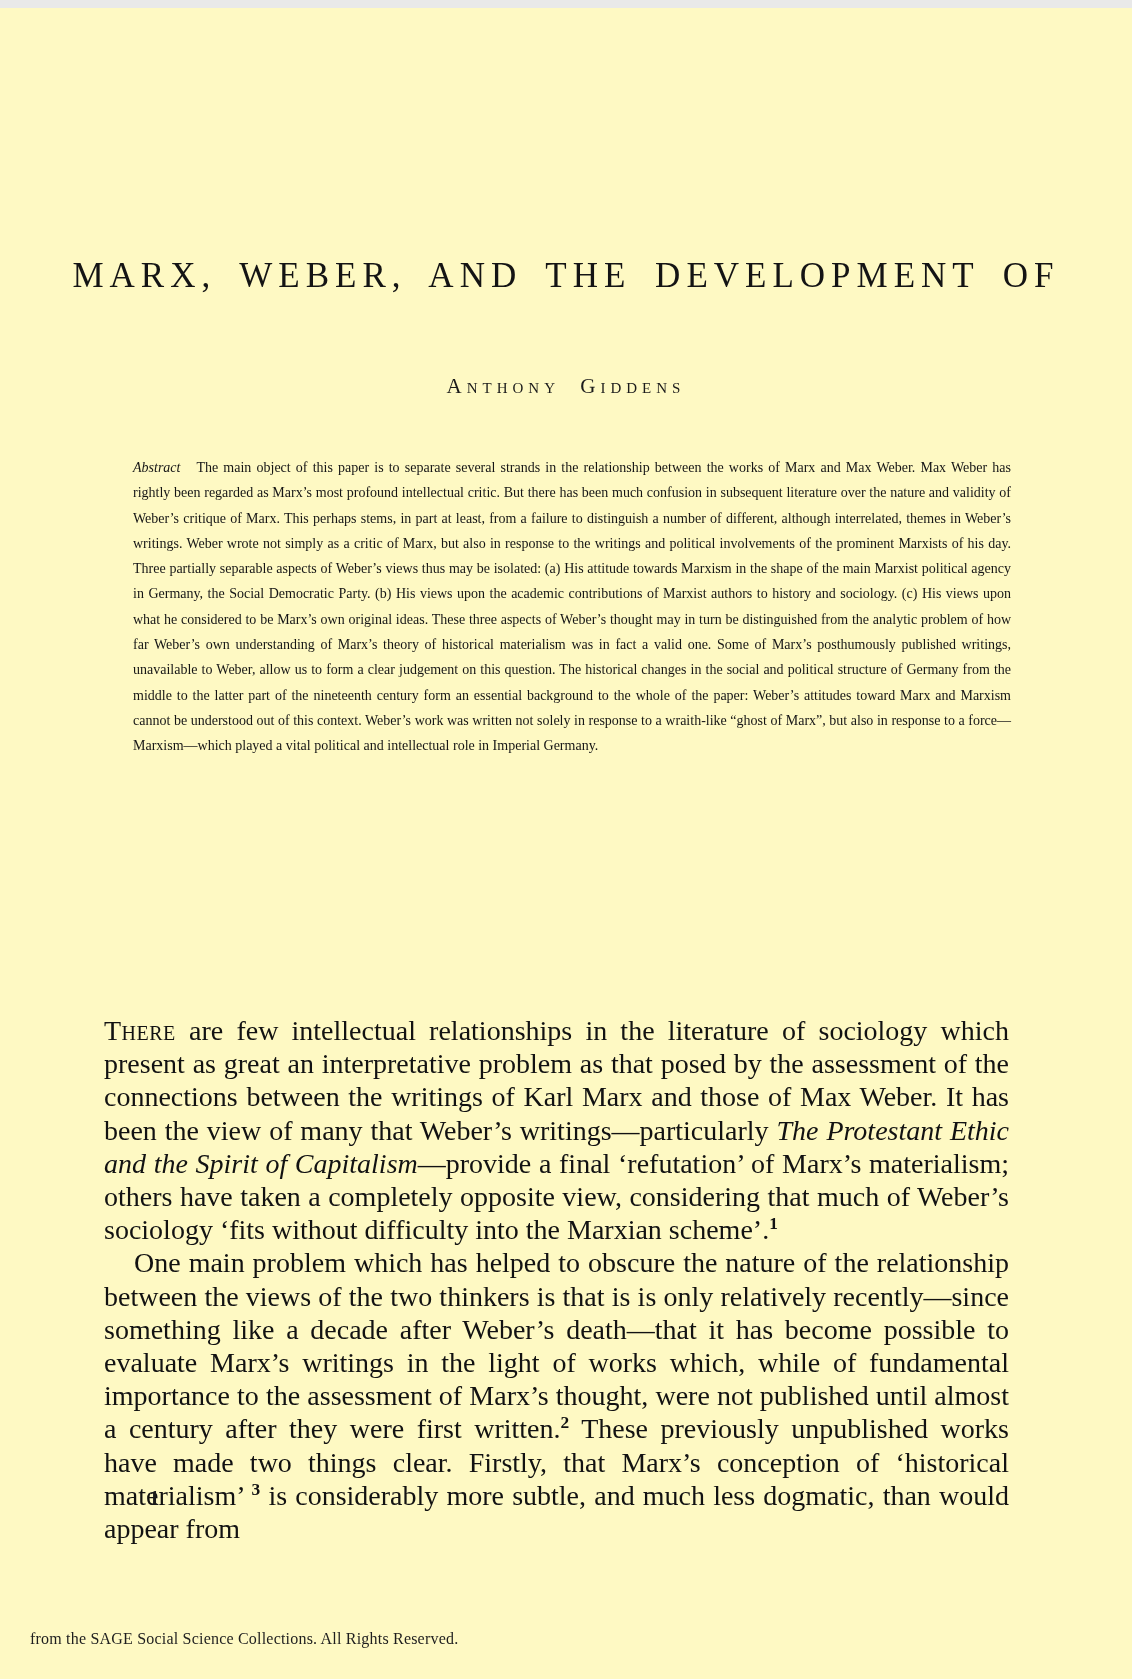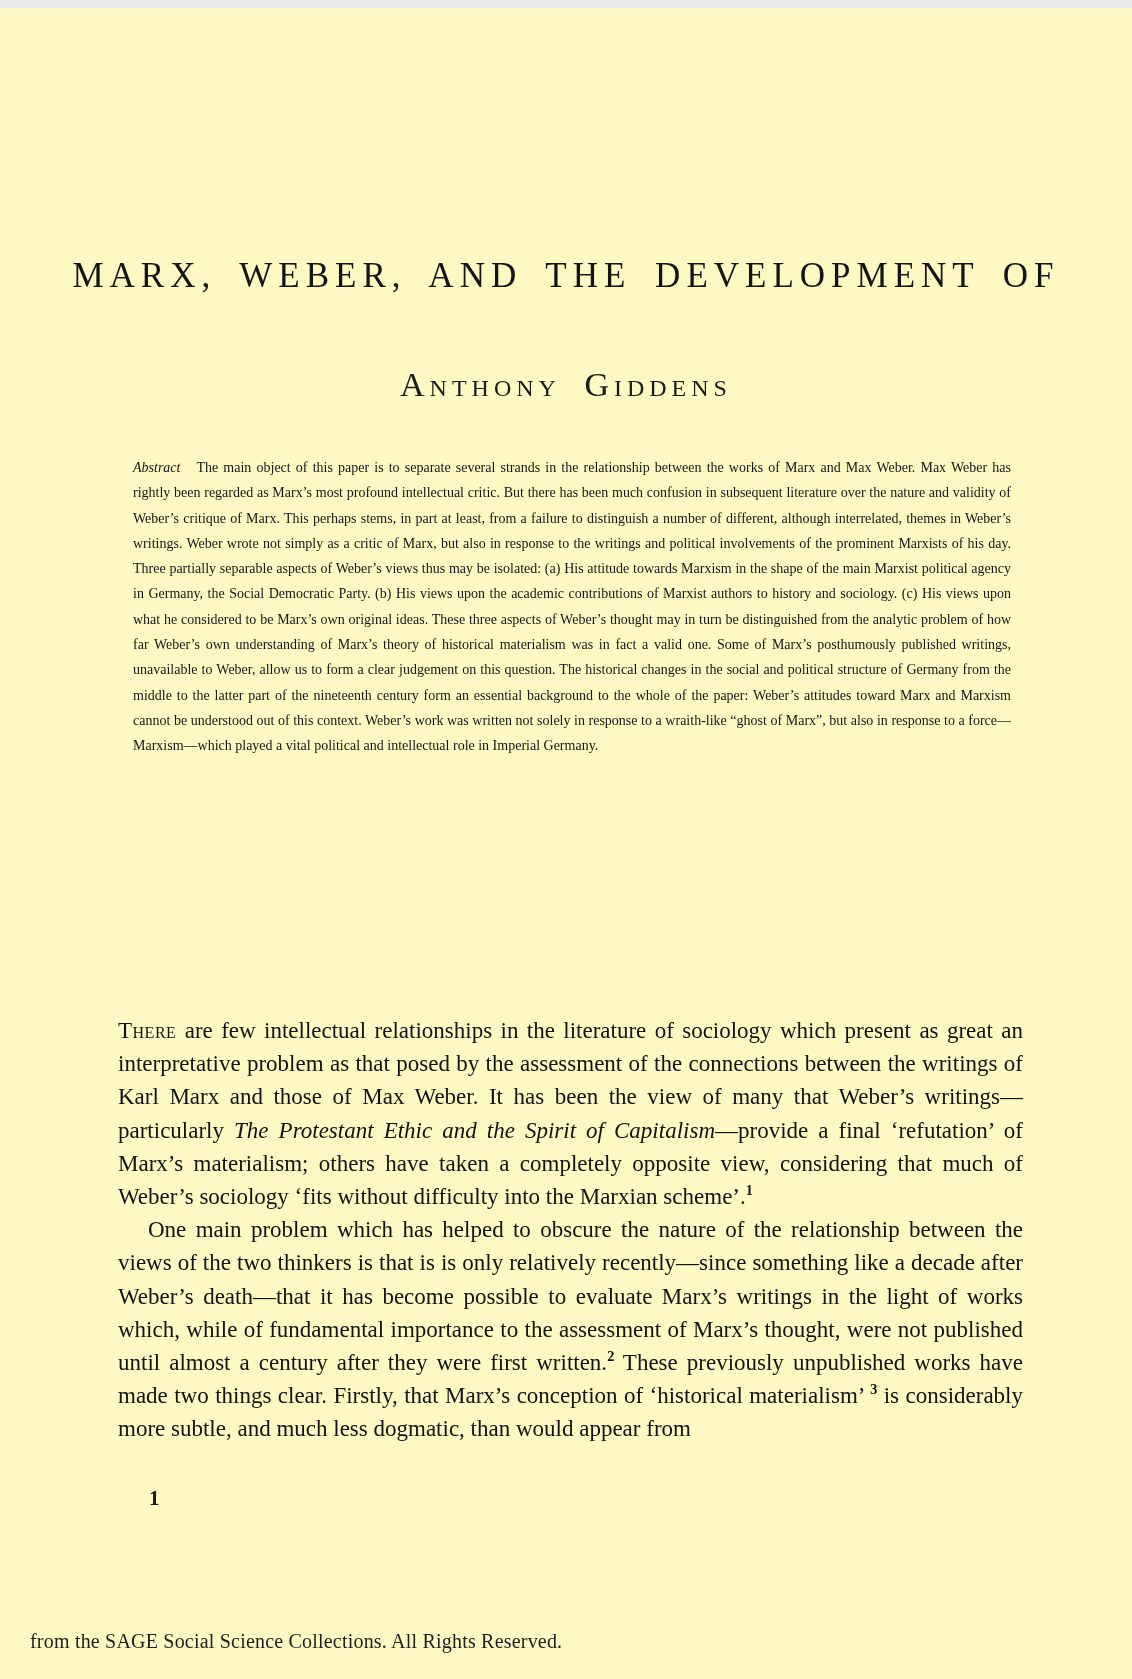--- a/index.html
+++ b/index.html
@@ -27,26 +27,26 @@
   .title-line {
     font-size: 35px;
     font-weight: 500;
     letter-spacing: 6px;
     word-spacing: 9px;
     line-height: 60px;
     color: #141414;
   }
   .author-line {
     position: absolute;
-    top: 358px;
+    top: 366px;
     left: 0;
     width: 100%;
     text-align: center;
     font-variant: small-caps;
-    font-size: 34px;
+    font-size: 21px;
     letter-spacing: 5px;
     word-spacing: 10px;
     color: #1b1b1b;
   }
   .abstract {
     position: absolute;
     top: 447px;
     left: 133px;
     width: 878px;
     font-size: 14px;
@@ -54,23 +54,23 @@
     text-align: justify;
     color: #151515;
   }
   .abstract-label {
     font-style: italic;
     margin-right: 16px;
   }
   .body-text {
     position: absolute;
     top: 1006px;
-    left: 118px;
+    left: 104px;
     width: 905px;
-    font-size: 23px;
+    font-size: 28px;
     line-height: 33.2px;
     text-align: justify;
     color: #121212;
   }
   .body-text p {
     margin: 0;
   }
   .body-text p.indented {
     text-indent: 30px;
   }
@@ -92,21 +92,21 @@
     top: 1478px;
     left: 149px;
     font-size: 21px;
     font-weight: bold;
     color: #1b1b1b;
   }
   .footer-credit {
     position: absolute;
     top: 1622px;
     left: 30px;
-    font-size: 20px;
+    font-size: 16px;
     color: #1e1e1e;
     letter-spacing: 0.2px;
   }
 </style>
 </head>
 <body>
 
 <div class="page">
 
   <div class="title-block">

